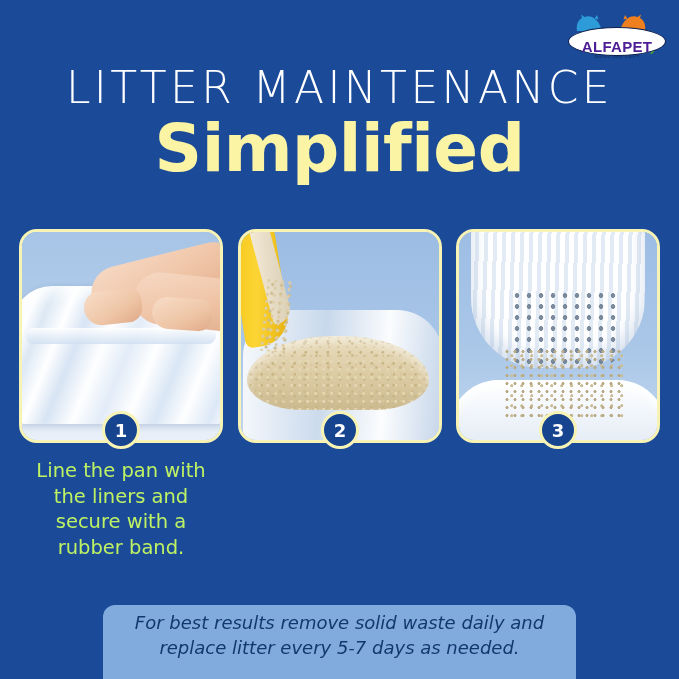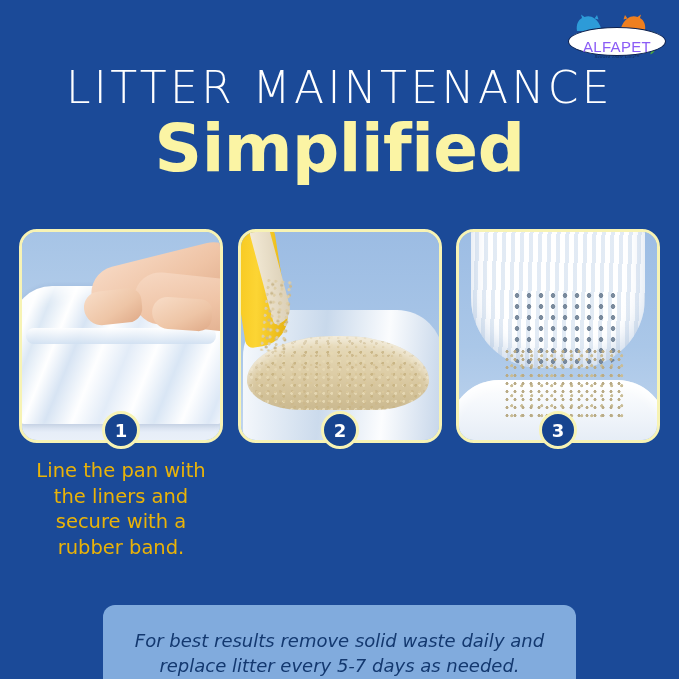--- a/index.html
+++ b/index.html
@@ -51,24 +51,24 @@
     border-radius: 50%;
     border: 1.4px solid #0b1f4d;
     box-sizing: border-box;
     display: flex;
     flex-direction: column;
     align-items: center;
     justify-content: center;
   }
   .logo-word {
     font-family: "Liberation Sans", sans-serif;
-    font-weight: normal;
+    font-weight: bold;
     font-size: 15px;
     letter-spacing: 0.3px;
-    color: #8b5cf6;
+    color: #4c1d95;
     line-height: 14px;
     margin-top: 16px;
   }
   .logo-tag {
     font-family: "Liberation Serif", serif;
     font-style: italic;
     font-size: 4.6px;
     color: #10264f;
     letter-spacing: 0.3px;
     line-height: 6px;
@@ -301,21 +301,21 @@
     z-index: 5;
   }
   .badge-1 { left: 102px; top: 411px; }
   .badge-2 { left: 321px; top: 411px; }
   .badge-3 { left: 539px; top: 411px; }
 
   
   .caption {
     position: absolute;
     top: 458px;
-    color: #eab308;
+    color: #bef264;
     font-family: "DejaVu Sans", sans-serif;
     font-size: 19.5px;
     line-height: 25.5px;
     text-align: center;
     white-space: pre-line;
   }
   .cap-1 { left: 10px; width: 222px; }
   .cap-2 { left: 229px; width: 222px; }
   .cap-3 { left: 444px; width: 232px; }
 
@@ -324,21 +324,21 @@
     position: absolute;
     left: 103px;
     top: 605px;
     width: 473px;
     height: 74px;
     background: #81abdd;
     border-radius: 12px 12px 0 0;
     display: flex;
     align-items: flex-start;
     justify-content: center;
-    padding-top: 23px;
+    padding-top: 5px;
     box-sizing: border-box;
   }
   .footer-text {
     color: #13386f;
     font-family: "DejaVu Sans", sans-serif;
     font-style: italic;
     font-size: 18px;
     line-height: 25px;
     text-align: center;
     white-space: pre-line;

